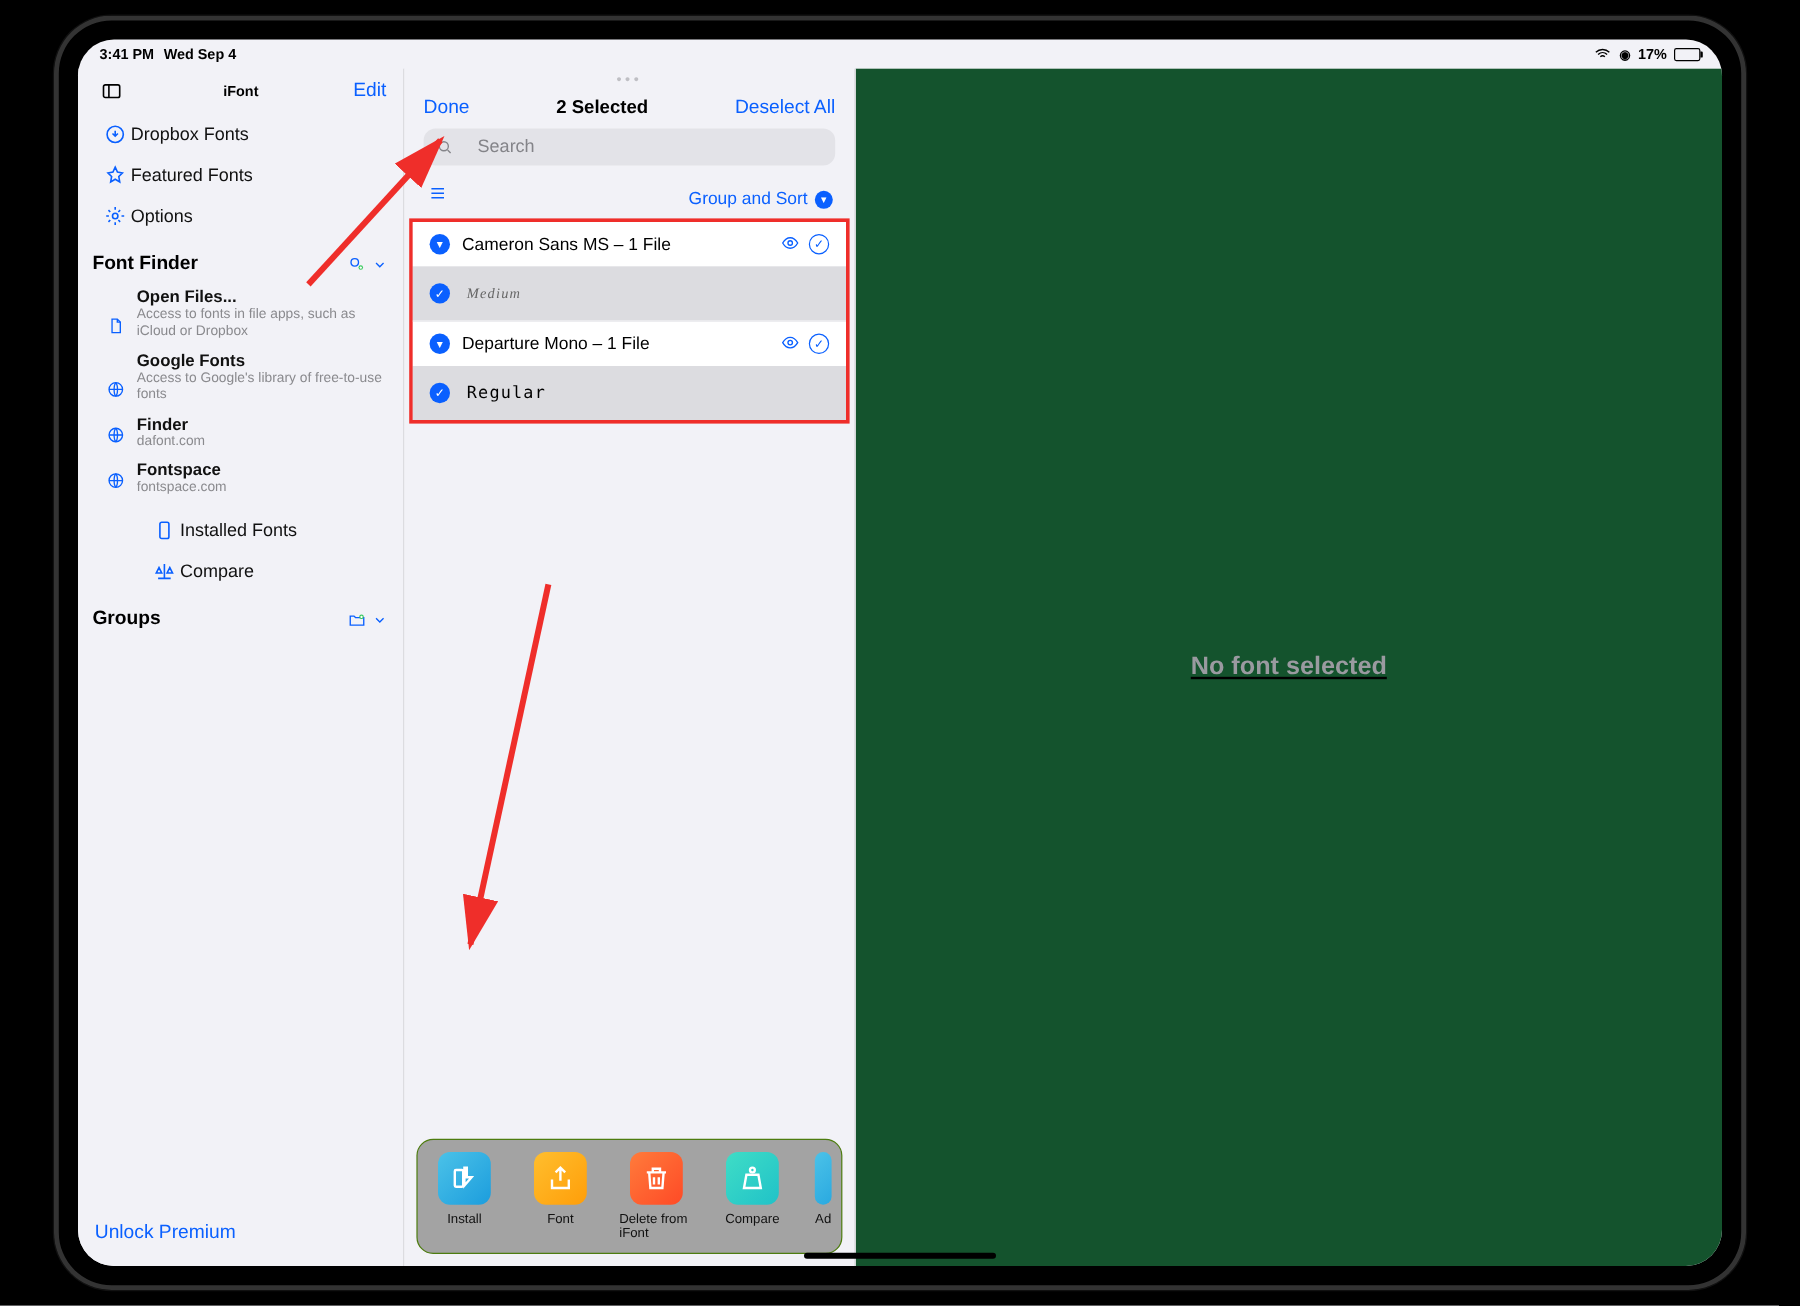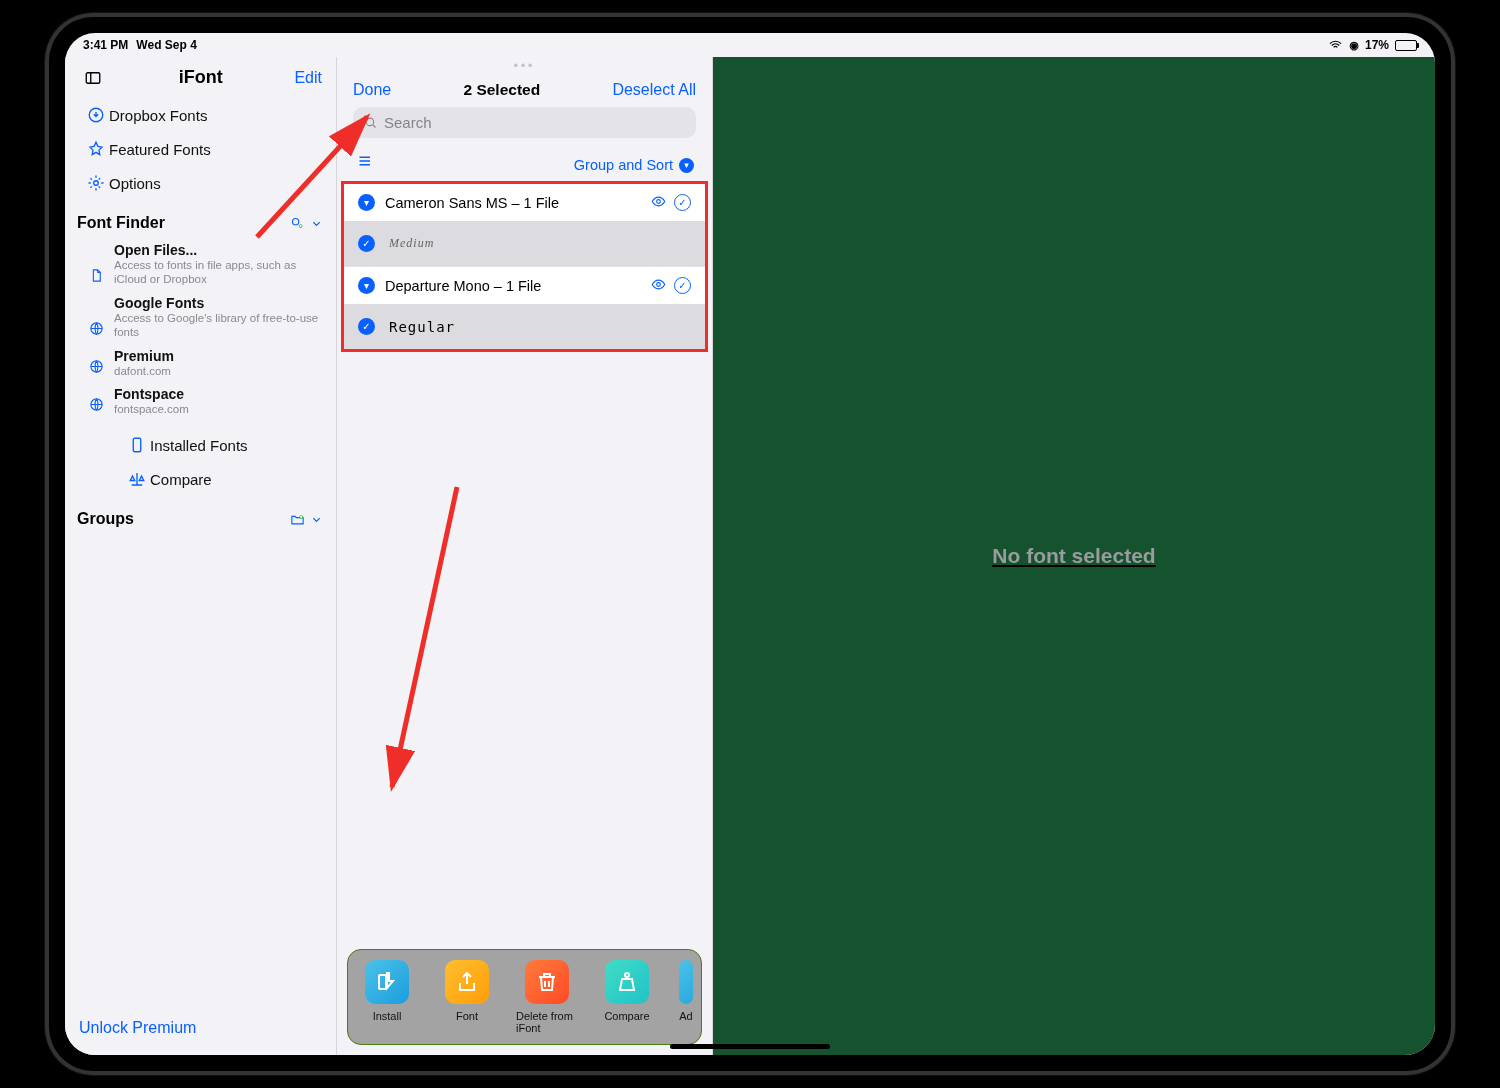--- a/index.html
+++ b/index.html
@@ -14,40 +14,40 @@
   .battery-icon { width: 22px; height: 11px; border: 1px solid #000; border-radius: 2px; position: relative; }
   .battery-icon::after { content:""; position:absolute; right:-3px; top:2.5px; width:2px; height:5px; background:#000; border-radius:0 1px 1px 0; }
   .battery-fill { height: 100%; width: 17%; background: #000; border-radius: 1px 0 0 1px; }
 
   .content-wrap { flex: 1; display: flex; overflow: hidden; position: relative; }
 
   
   .sidebar { width: 272px; background: #f2f2f7; border-right: 1px solid #d6d6da; display: flex; flex-direction: column; }
   .sidebar-header { display: flex; align-items: center; padding: 10px 14px; }
   .sb-icon-btn { width:28px; display:flex; justify-content:center; }
-  .sidebar-title { flex:1; text-align:center; font-weight:700; font-size:18px; }
+  .sidebar-title { flex:1; text-align:center; font-weight:700; font-size:12px; }
   .blue-link { color: #0a60ff; font-size:16px; cursor: pointer; }
   .sidebar-list { padding: 0 8px; }
   .sb-row { display:flex; align-items:center; padding:8px 10px; font-size:15px; color:#111; border-radius:8px; }
   .sb-row .ic { width:26px; display:inline-flex; justify-content:center; color:#0a60ff; }
   .section-label { display:flex; justify-content:space-between; align-items:center; padding:14px 12px 6px; font-weight:700; font-size:16px; color:#000; }
   .section-act { display:flex; align-items:center; gap:4px; color:#0a60ff; font-size:15px; }
   .finder-item { padding:4px 10px 4px 24px; display:flex; gap:10px; align-items:flex-end; }
   .finder-item .ic { color:#0a60ff; margin-top:2px; }
   .finder-item .ti { font-size:14px; font-weight:600; color:#111; }
   .finder-item .su { font-size:11.5px; color:#8a8a8e; line-height:1.25; }
   .sidebar-footer { margin-top:auto; padding:12px 14px 18px; }
 
   
   .middle { width: 376px; background:#f2f2f7; border-right:1px solid #d6d6da; display:flex; flex-direction:column; position:relative; }
   .mid-dots { text-align:center; color:#bfbfc4; letter-spacing:3px; font-size:12px; padding-top:2px; }
   .mid-header { display:flex; align-items:center; justify-content:space-between; padding:8px 16px; }
   .mid-title { font-size:15.5px; font-weight:700; }
   .search-wrap { padding:0 16px; }
-  .search { background:#e3e3e8; border-radius:10px; display:flex; align-items:center; padding:7px 10px; color:#848489; font-size:15px; gap:6px; }
+  .search { background:#e3e3e8; border-radius:10px; display:flex; align-items:center; padding:7px 10px; color:#848489; font-size:15px; gap:20px; }
 
   .sort-row { display:flex; justify-content:space-between; align-items:flex-end; padding:14px 18px 8px; color:#0a60ff; font-size:14.5px; }
   .filter-ic { color:#0a60ff; }
 
   .font-list { border: 3px solid #ef2e2a; margin: 0 4px; }
   .font-group-header { background:#fff; padding:10px 14px; display:flex; align-items:center; gap:10px; font-size:14.5px; border-top:1px solid #e2e2e6; }
   .font-group-header:first-child { border-top:none; }
   .collapse-dot { width:17px; height:17px; border-radius:50%; background:#0a60ff; display:flex; align-items:center; justify-content:center; color:#fff; font-size:10px; }
   .font-group-header .nm { flex:1; }
   .font-group-header .acts { display:flex; gap:8px; color:#0a60ff; }
@@ -178,21 +178,21 @@
               <div class="ti">Google Fonts</div>
               <div class="su">Access to Google's library of free-to-use fonts</div>
             </div>
         </div>
         <div class="finder-item">
           <span class="ic"><svg class="icon icon-sm" viewBox="0 0 24 24">
                 <circle cx="12" cy="12" r="9"></circle>
                 <path d="M3 12h18M12 3c3 3 3 15 0 18M12 3c-3 3-3 15 0 18"></path>
               </svg></span>
           <div>
-              <div class="ti">Premium</div>
+              <div class="ti">Finder</div>
               <div class="su">dafont.com</div>
             </div>
         </div>
         <div class="finder-item">
           <span class="ic"><svg class="icon icon-sm" viewBox="0 0 24 24">
                 <circle cx="12" cy="12" r="9"></circle>
                 <path d="M3 12h18M12 3c3 3 3 15 0 18M12 3c-3 3-3 15 0 18"></path>
               </svg></span>
           <div>
               <div class="ti">Fontspace</div>

